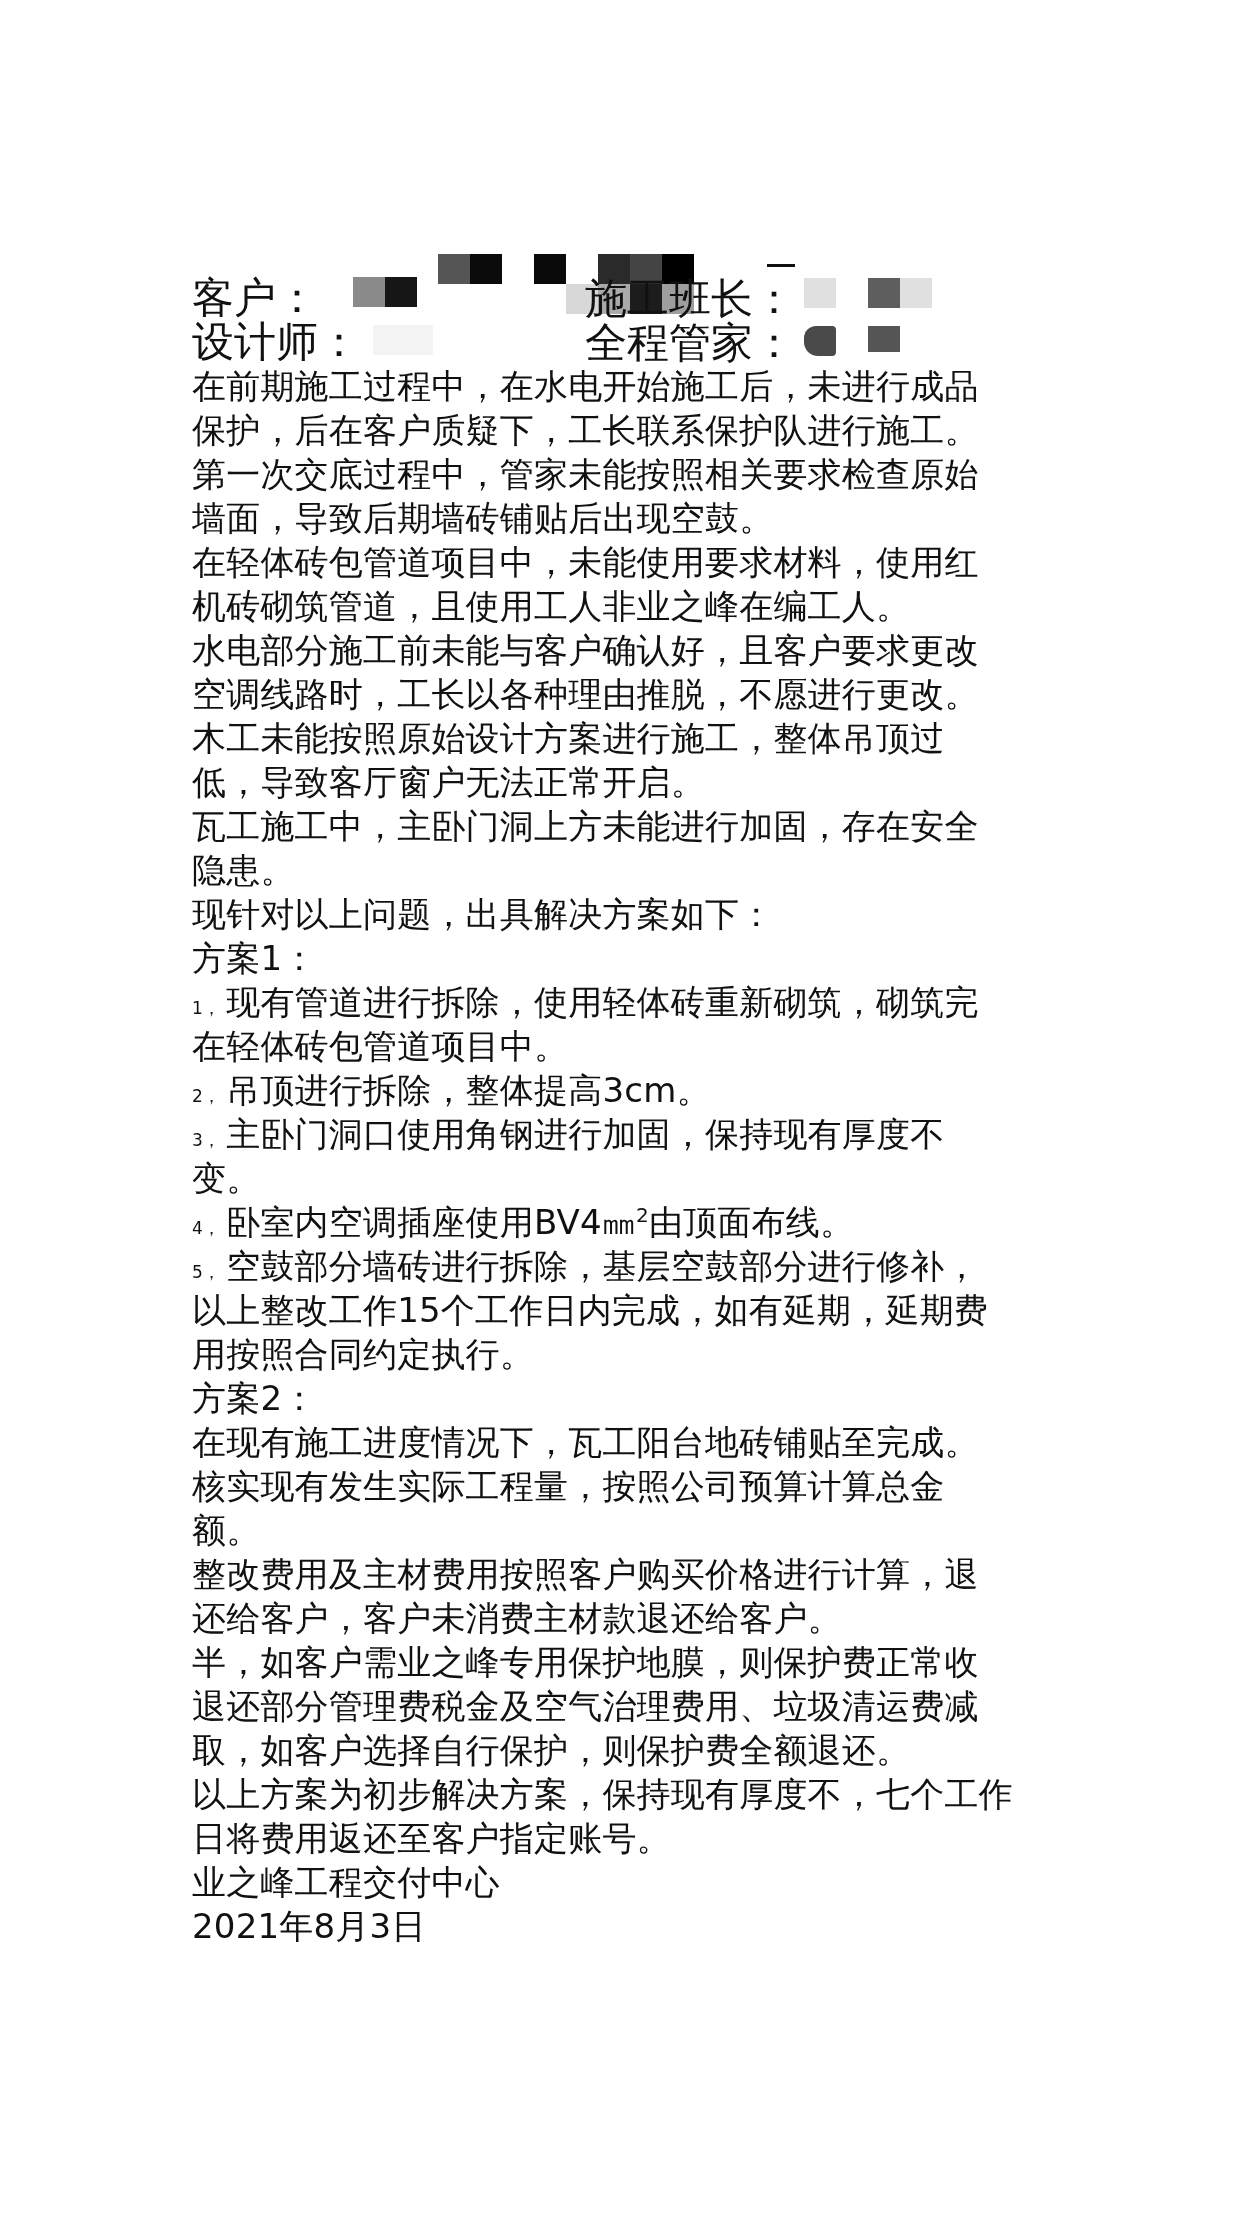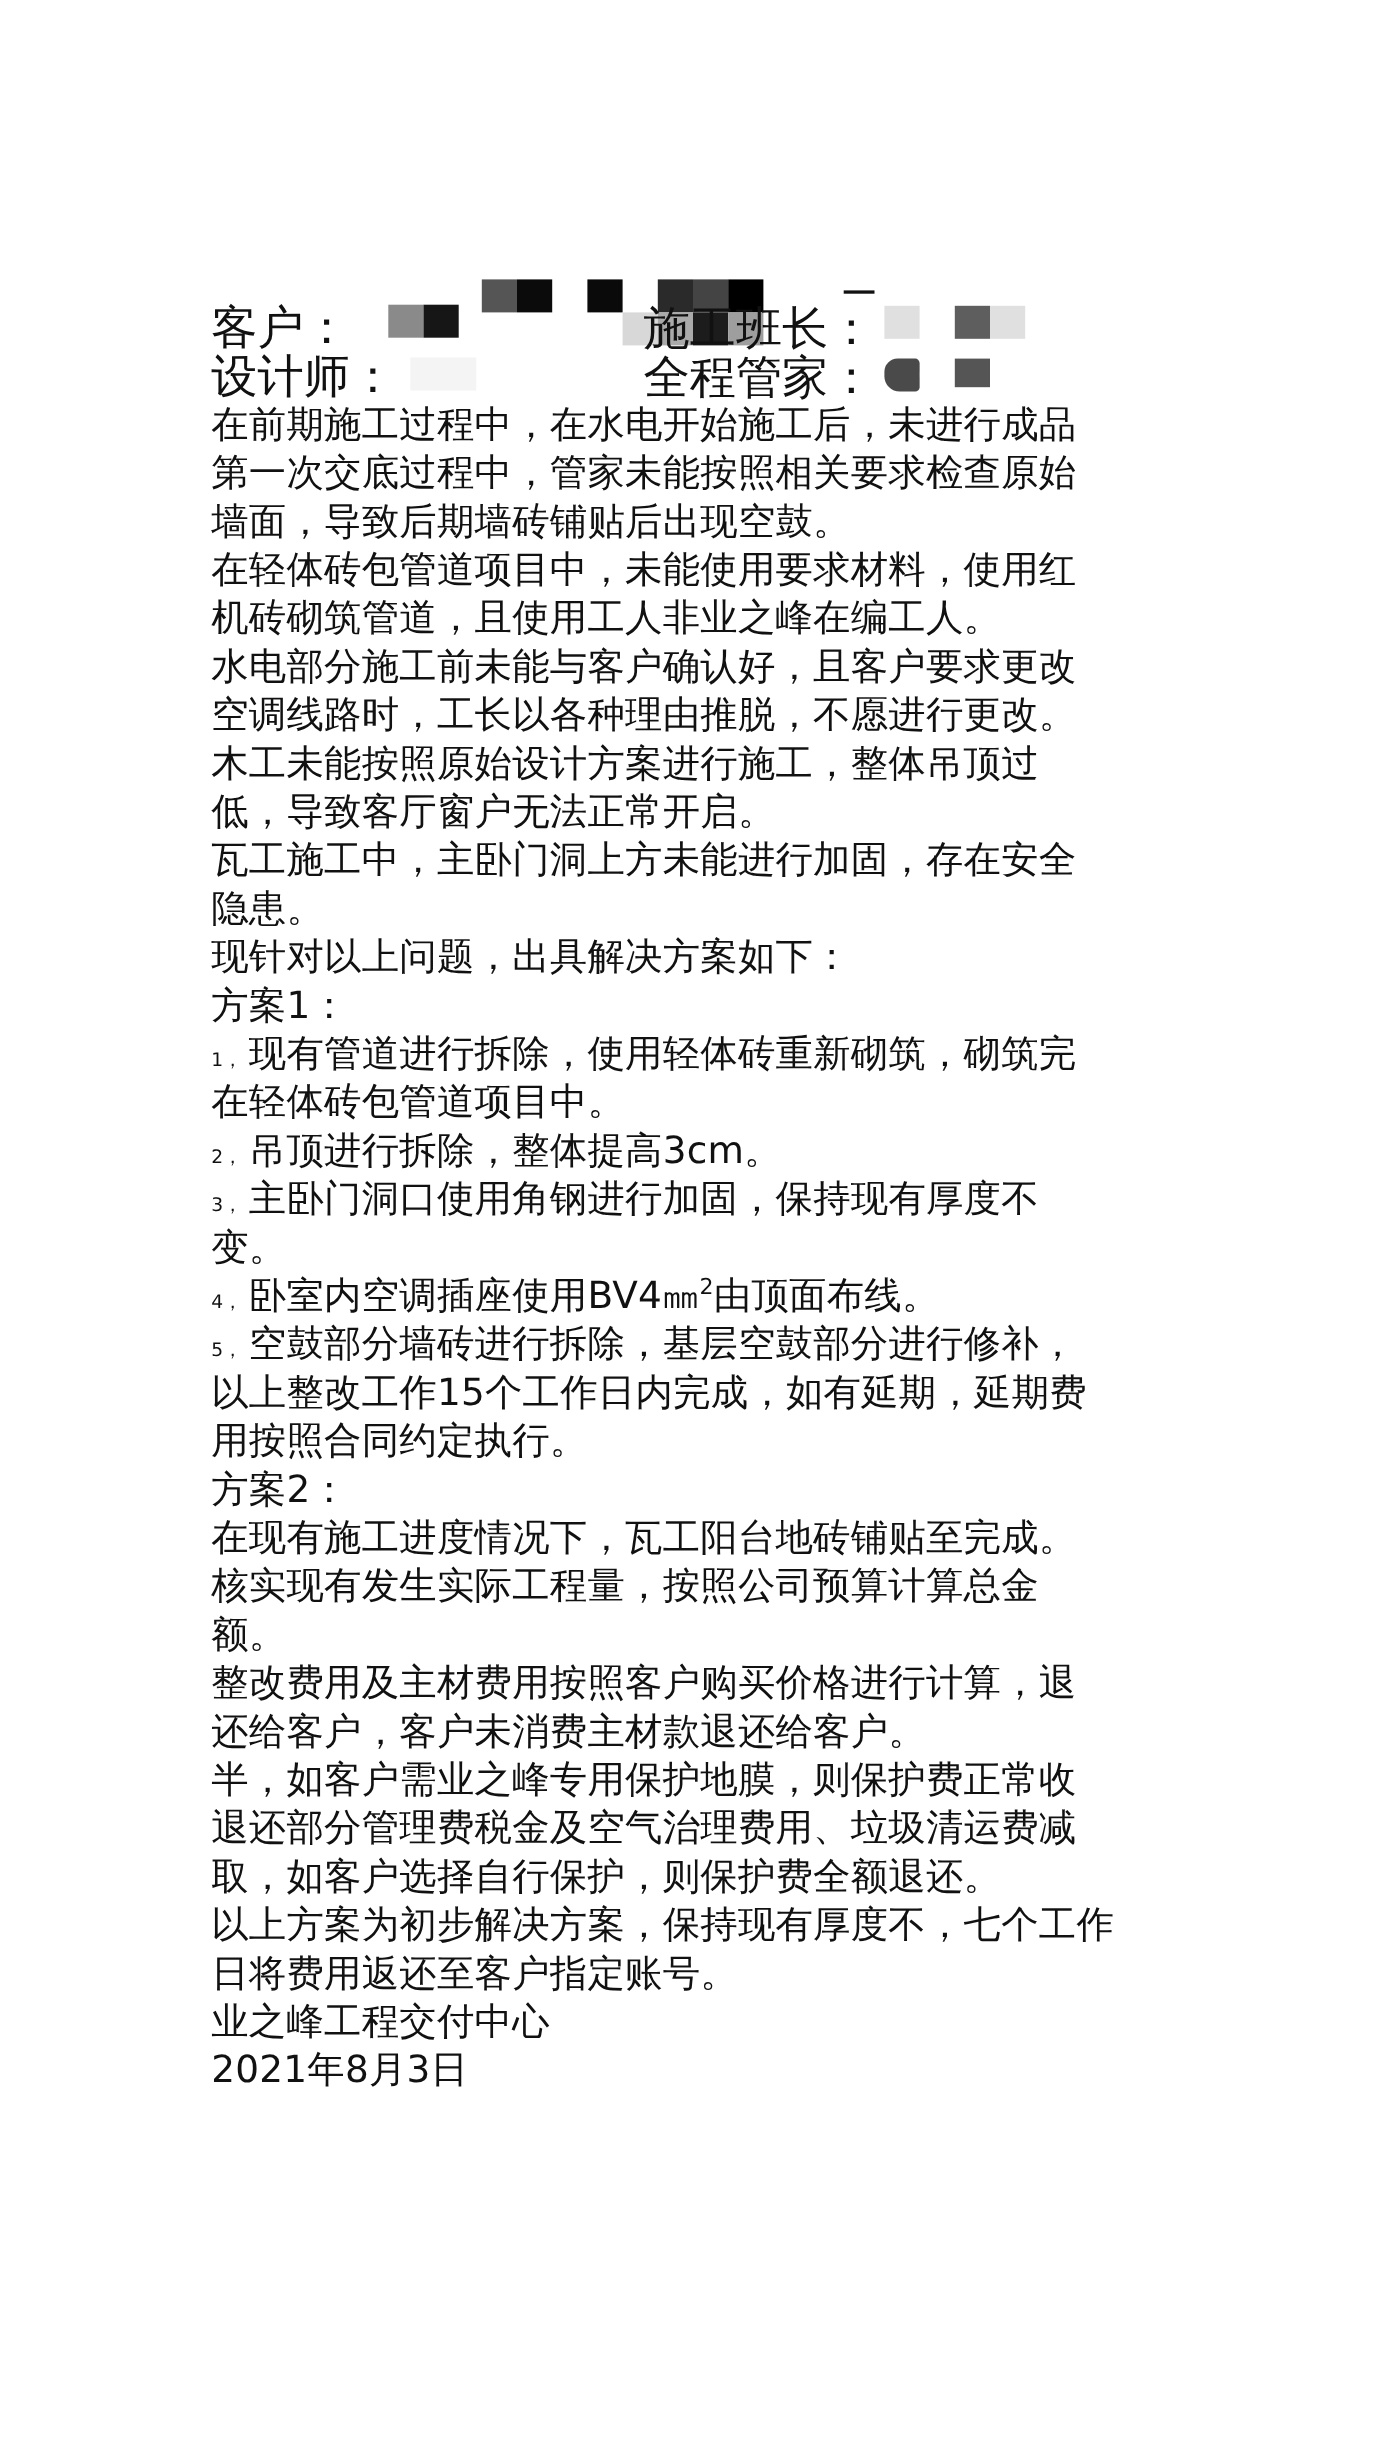--- a/index.html
+++ b/index.html
@@ -75,20 +75,21 @@
       <span>全程管家：</span>
       <span style="display:inline-block;position:relative;width:140px;height:32px;vertical-align:middle;">
         <span class="blk" style="left:-4px;top:-4px;width:32px;height:30px;background:#4a4a4a;border-radius:12px 4px 4px 14px;"></span>
         <span class="blk" style="left:60px;top:-4px;width:32px;height:26px;background:#555;"></span>
       </span>
     </span>
   </div>
 
   <div>
     <div class="line">在前期施工过程中，在水电开始施工后，未进行成品</div>
+    <div class="line">保护，后在客户质疑下，工长联系保护队进行施工。</div>
     <div class="line">第一次交底过程中，管家未能按照相关要求检查原始</div>
     <div class="line">墙面，导致后期墙砖铺贴后出现空鼓。</div>
     <div class="line">在轻体砖包管道项目中，未能使用要求材料，使用红</div>
     <div class="line">机砖砌筑管道，且使用工人非业之峰在编工人。</div>
     <div class="line">水电部分施工前未能与客户确认好，且客户要求更改</div>
     <div class="line">空调线路时，工长以各种理由推脱，不愿进行更改。</div>
     <div class="line">木工未能按照原始设计方案进行施工，整体吊顶过</div>
     <div class="line">低，导致客厅窗户无法正常开启。</div>
     <div class="line">瓦工施工中，主卧门洞上方未能进行加固，存在安全</div>
     <div class="line">隐患。</div>

